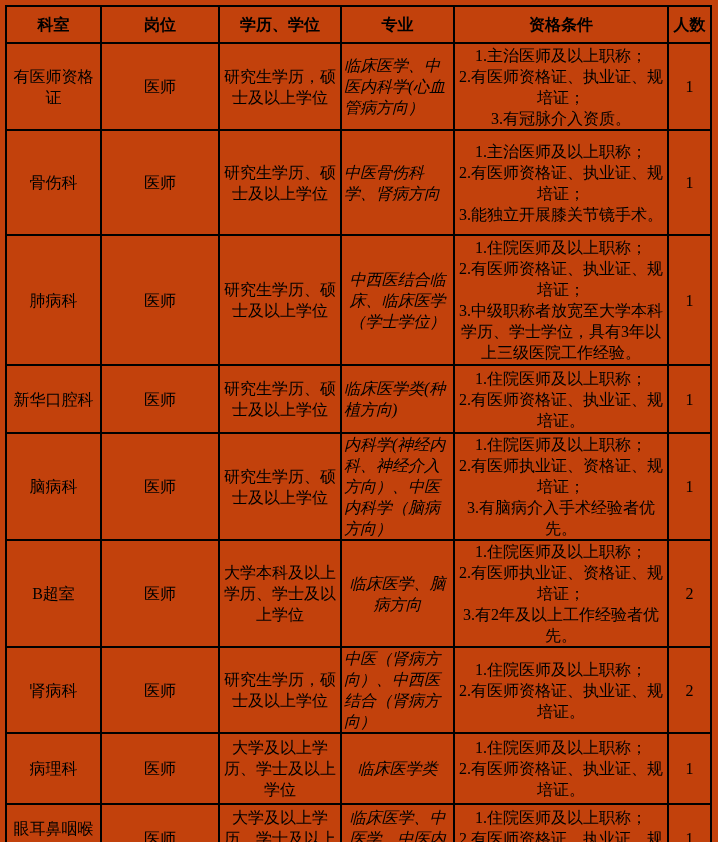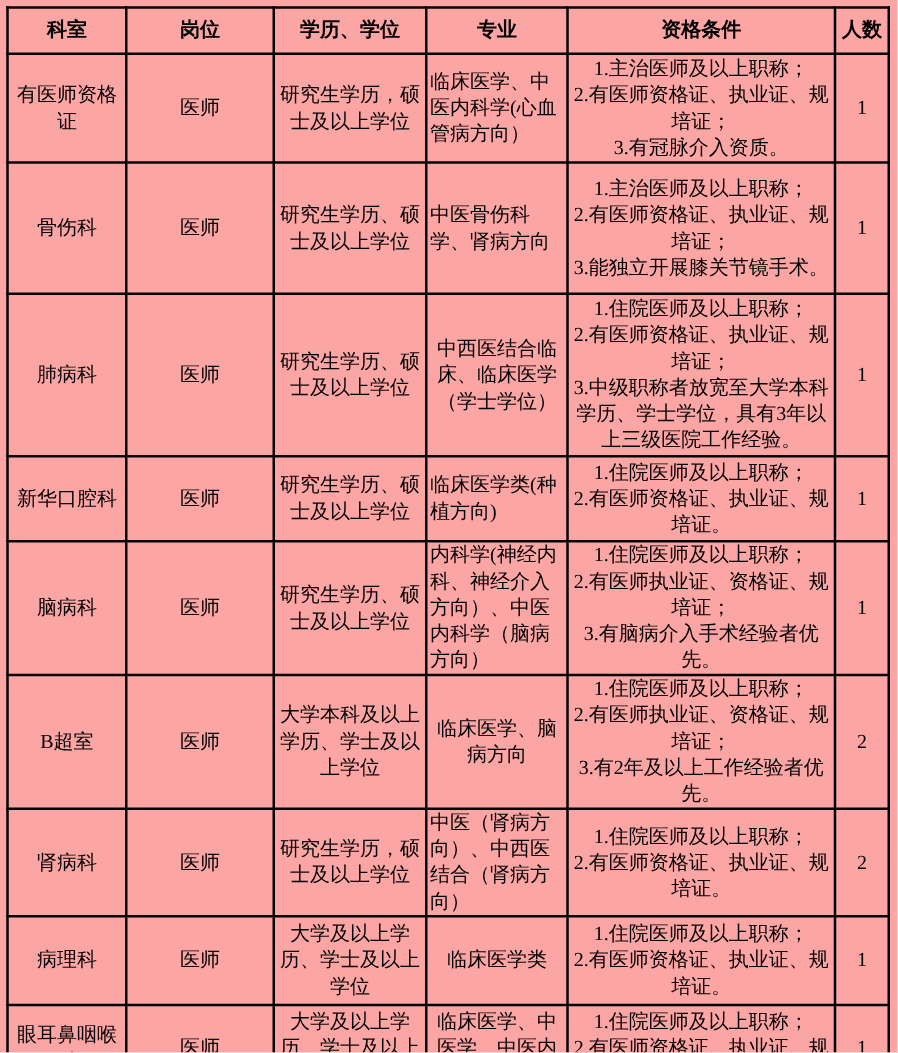--- a/index.html
+++ b/index.html
@@ -5,21 +5,21 @@
   html, body {
     margin: 0;
     padding: 0;
     background: #ffffff;
     color: #000000;
     font-family: "Liberation Serif", "DejaVu Serif", serif;
   }
   .page {
     width: 718px;
     height: 842px;
-    background: #fca5a5;
+    background: #c2410c;
     overflow: hidden;
   }
   table.recruit {
     border-collapse: collapse;
     table-layout: fixed;
     width: 705px;
     margin: 5px 0 0 5px;
   }
   table.recruit th,
   table.recruit td {
@@ -33,20 +33,21 @@
     word-break: break-all;
   }
   table.recruit th {
     font-weight: bold;
     height: 35px;
     padding: 0;
   }
   td.cell-major {
     font-size: 15px;
     padding: 0 2px;
+    font-style: italic;
   }
   td.cell-major.al { text-align: left; }
   td.cell-qual {
     text-align: left;
     padding: 0 5px;
     white-space: pre-line;
     margin-top: 28px;
   }
   td.cell-count { padding: 0; }
 </style>

